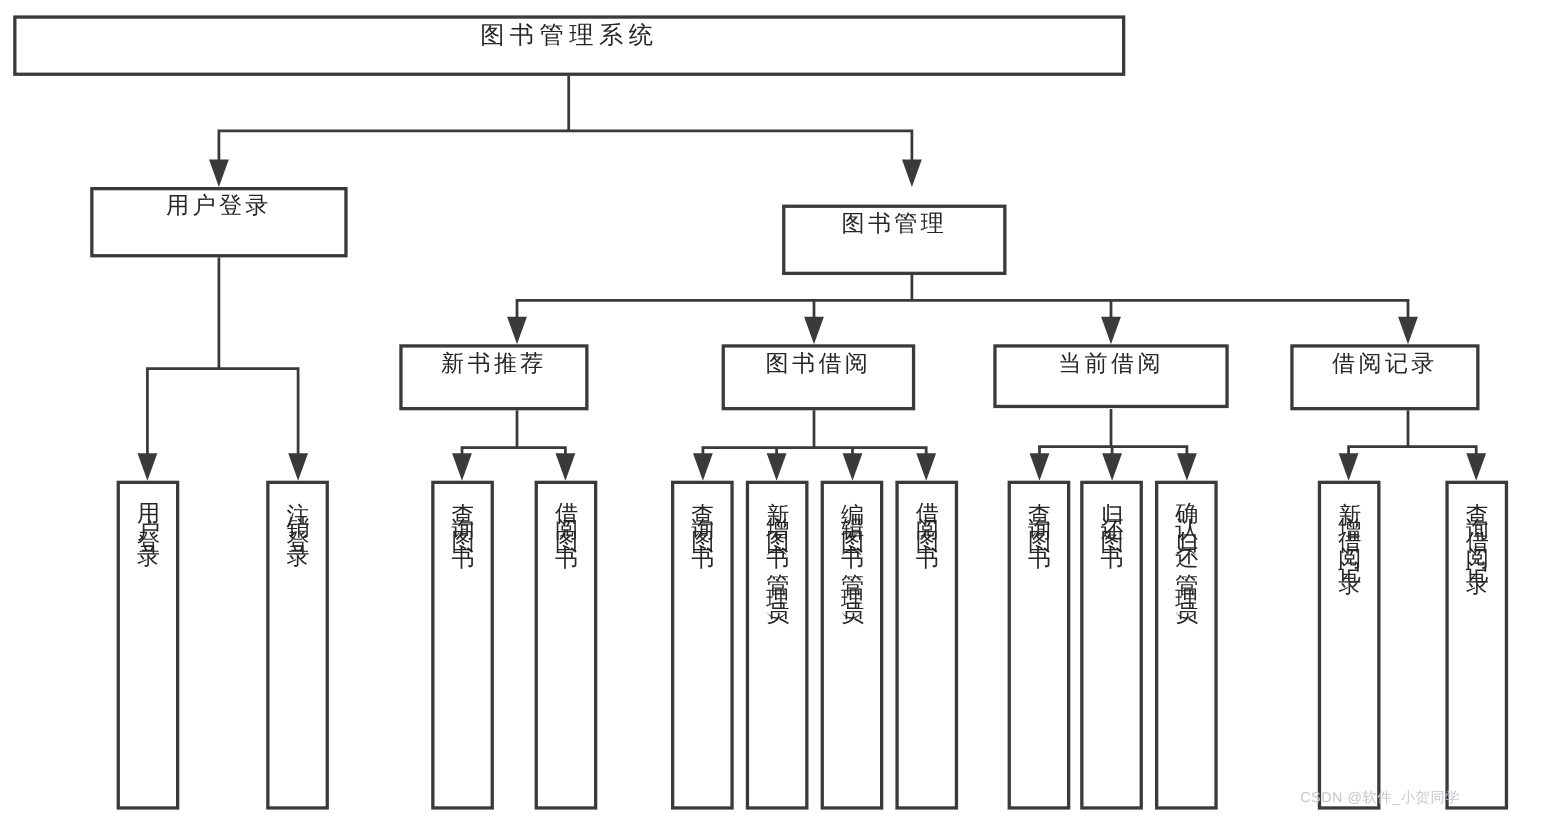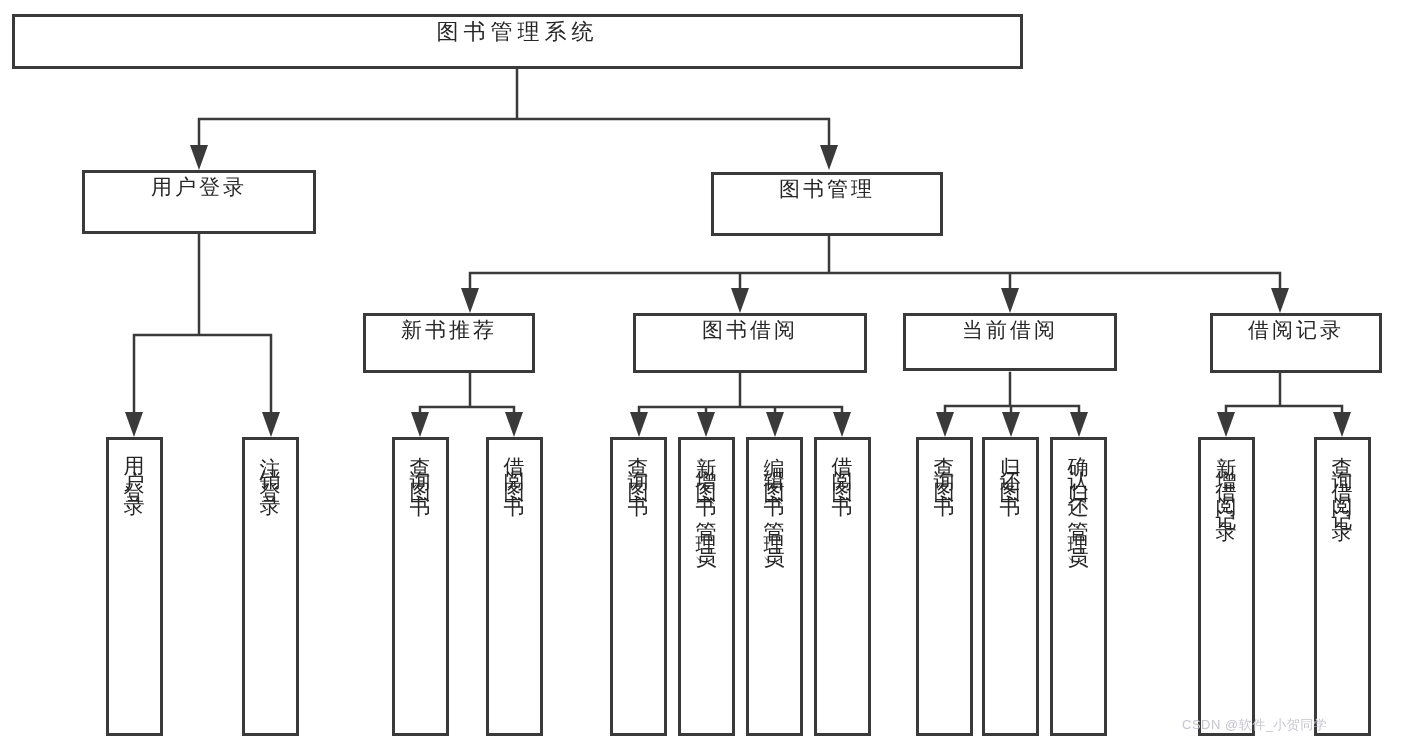--- a/index.html
+++ b/index.html
@@ -93,34 +93,34 @@
     </g>
   </svg>
 
   <div class="box root-box" style="left:12px;top:14px;width:1011px;height:55px">
     <span>图书管理系统</span>
   </div>
 
   <div class="box lvl" style="left:82px;top:170px;width:234px;height:64px">
     <span>用户登录</span>
   </div>
-  <div class="box lvl" style="left:711px;top:172px;width:232px;height:64px">
+  <div class="box lvl" style="left:711px;top:186px;width:204px;height:64px">
     <span>图书管理</span>
   </div>
 
   <div class="box lvl" style="left:363px;top:313px;width:172px;height:60px">
     <span>新书推荐</span>
   </div>
-  <div class="box lvl" style="left:633px;top:313px;width:234px;height:60px">
+  <div class="box lvl" style="left:656px;top:313px;width:176px;height:60px">
     <span>图书借阅</span>
   </div>
   <div class="box lvl" style="left:903px;top:313px;width:214px;height:58px">
     <span>当前借阅</span>
   </div>
-  <div class="box lvl" style="left:1210px;top:313px;width:172px;height:60px">
+  <div class="box lvl" style="left:1173px;top:313px;width:172px;height:60px">
     <span>借阅记录</span>
   </div>
 
   <div class="box leaf" style="left:106px">
     <span class="v">用户登录</span>
   </div>
   <div class="box leaf" style="left:242px">
     <span class="v">注销登录</span>
   </div>
 

